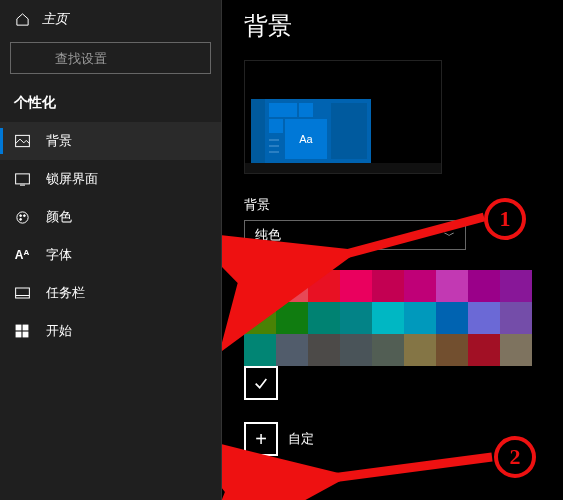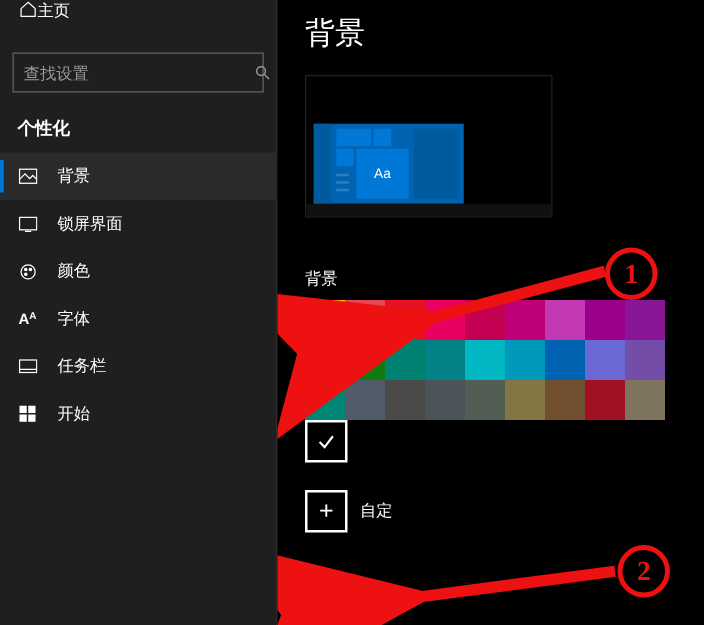--- a/index.html
+++ b/index.html
@@ -22,32 +22,36 @@
   .sidebar {
     width: 222px;
     height: 100%;
     background: #1f1f1f;
     border-right: 1px solid #333;
     box-sizing: border-box;
     padding: 0;
   }
   .home-row {
     display: flex;
+    align-items: center;
     height: 38px;
     padding: 0 14px;
+    gap: 12px;
     cursor: default;
+    font-style: italic;
   }
   .home-row .icon { width: 16px; display:flex; justify-content:center; }
   .search-wrap { padding: 4px 10px 0 10px; }
   .search {
     position: relative;
     height: 30px;
     border: 1px solid #666;
     display: flex;
     align-items: center;
+    padding-left: 36px;
   }
   .search input {
     flex: 1;
     background: transparent;
     border: none;
     outline: none;
     color: #bbb;
     font-size: 13px;
     padding: 0 8px;
     font-family: inherit;
@@ -90,21 +94,21 @@
     box-sizing: border-box;
     position: relative;
   }
   .page-title { font-size: 24px; font-weight: 400; margin: 0 0 18px 0; }
   .preview {
     width: 196px;
     height: 112px;
     background: #000;
     border: 1px solid #222;
     position: relative;
-    margin-bottom: 40px;
+    margin-bottom: 22px;
   }
   .preview .taskbar {
     position: absolute; left:0; right:0; bottom:0; height:10px; background:#111;
   }
   .preview .start {
     position: absolute;
     left: 6px; bottom: 10px;
     width: 120px; height: 64px;
     background: #0063b1;
   }
@@ -277,20 +281,24 @@
         <div class="tile d">Aa</div>
         <div class="tile e"></div>
         <div class="line l1"></div>
           <div class="line l2"></div>
           <div class="line l3"></div>
       </div>
       <div class="taskbar"></div>
     </div>
 
     <div class="field-label">背景</div>
+    <div class="dropdown">
+      <span>纯色</span>
+      <span class="chev">﹀</span>
+    </div>
 
     <div class="swatch-grid" id="swatch-grid">
         <div class="swatch" style="background: rgb(255, 185, 0);"></div>
         <div class="swatch" style="background: rgb(231, 72, 86);"></div>
         <div class="swatch" style="background: rgb(232, 17, 35);"></div>
         <div class="swatch" style="background: rgb(234, 0, 94);"></div>
         <div class="swatch" style="background: rgb(195, 0, 82);"></div>
         <div class="swatch" style="background: rgb(191, 0, 119);"></div>
         <div class="swatch" style="background: rgb(194, 57, 179);"></div>
         <div class="swatch" style="background: rgb(154, 0, 137);"></div>

